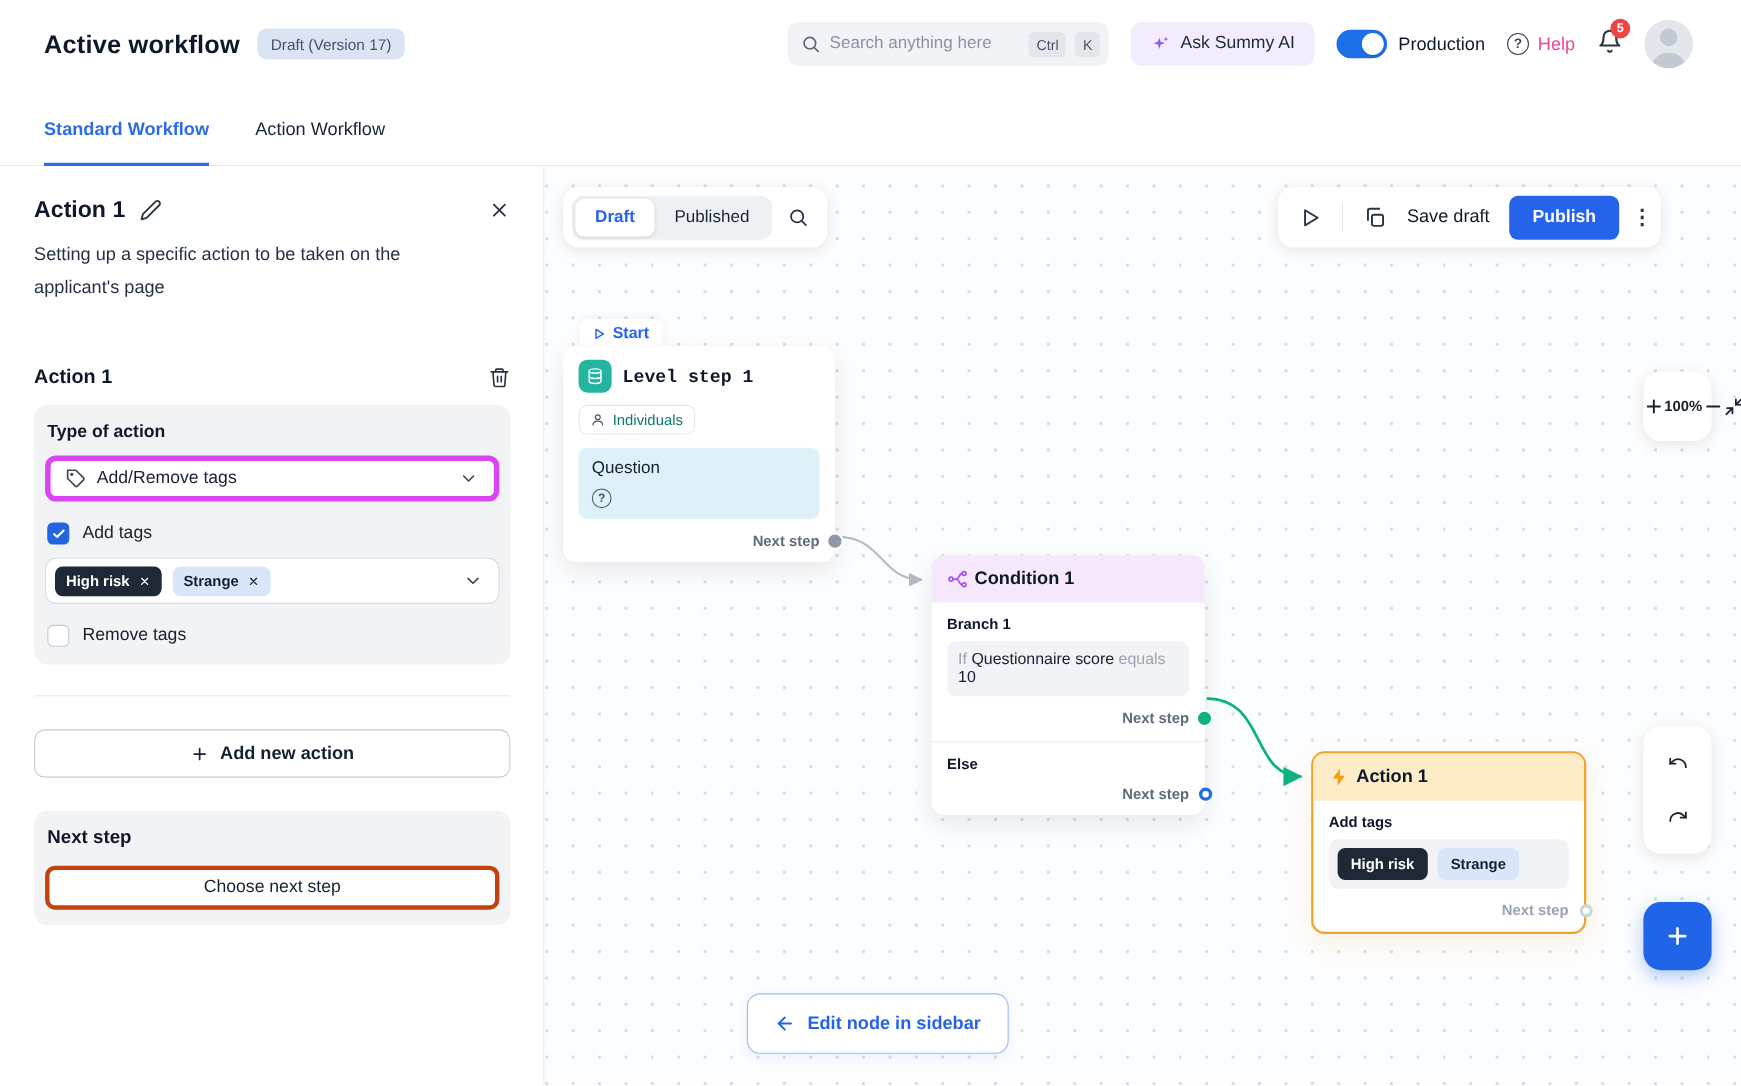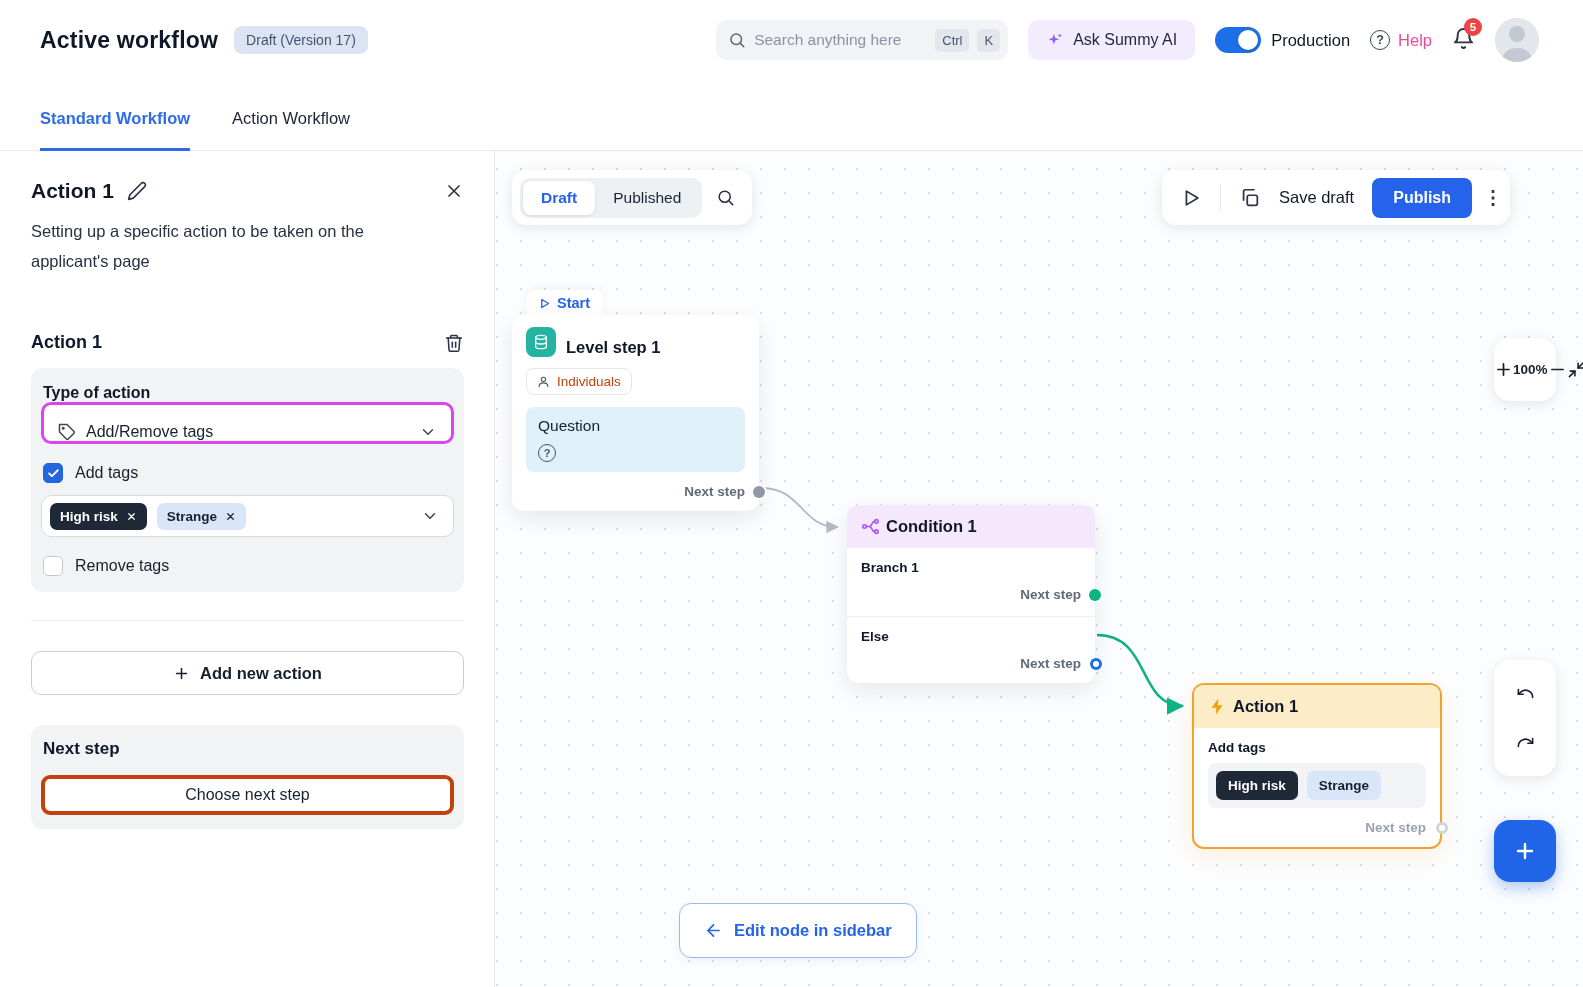--- a/index.html
+++ b/index.html
@@ -47,21 +47,21 @@
   .sb-title-row { display:flex; align-items:center; gap:13px; }
   .sb-title { font-size:21px; font-weight:700; color:#0f172a; }
   .icon-btn { background:none; border:none; cursor:pointer; color:#2b3443; display:flex; align-items:center; padding:0; }
   .icon-btn svg { width:20px; height:20px; }
   .sb-close { margin-left:auto; }
   .sb-desc { margin-top:13px; font-size:16.5px; line-height:30px; color:#273142; max-width:380px; }
   .sb-section-row { margin-top:56px; display:flex; align-items:center; }
   .sb-section-title { font-size:18px; font-weight:700; color:#0f172a; }
   .sb-card { margin-top:15px; background:#f2f3f5; border-radius:12px; padding:16px 10px 16px 10px; }
   .field-label { font-size:16px; font-weight:600; color:#101828; padding-left:2px; }
-  .select-box { height:42px; background:#fff; border:3px solid #d946ef; border-radius:10px; display:flex; align-items:flex-end; gap:10px; padding:0 14px; cursor:pointer; }
+  .select-box { margin-top:12px; height:42px; background:#fff; border:5px solid #d946ef; border-radius:10px; display:flex; align-items:center; gap:10px; padding:0 14px; cursor:pointer; }
   .select-box svg.lead { width:18px; height:18px; color:#3c4656; }
   .select-box .val { font-size:16px; color:#17202e; }
   .select-box .chev { margin-left:auto; width:18px; height:18px; color:#3c4656; }
   .cb-row { margin-top:19px; display:flex; align-items:center; gap:12px; padding-left:2px; }
   .checkbox { width:20px; height:20px; border-radius:5px; border:1.5px solid #c3cad3; background:#fff; display:flex; align-items:center; justify-content:center; cursor:pointer; flex:none; }
   .checkbox.checked { background:#2465e0; border-color:#2465e0; }
   .checkbox svg { width:13px; height:13px; color:#fff; }
   .cb-label { font-size:16px; color:#17202e; }
   .tags-box { margin-top:12px; height:42px; background:#fff; border:1px solid #d8dce1; border-radius:10px; display:flex; align-items:center; gap:10px; padding:0 14px 0 8px; cursor:pointer; }
   .chip { display:inline-flex; align-items:center; gap:8px; border-radius:7px; padding:6px 10px; font-size:13.5px; font-weight:700; }
@@ -96,25 +96,25 @@
   .save-draft { font-size:16.5px; color:#101828; font-weight:500; cursor:pointer; white-space:nowrap; }
   .publish-btn { background:#2563eb; color:#fff; border:none; border-radius:8px; padding:11px 21px; font-size:16px; font-weight:600; font-family:inherit; cursor:pointer; }
   .kebab { width:6px; display:flex; align-items:center; justify-content:center; font-size:19px; color:#2b3443; cursor:pointer; font-weight:700; }
   .kebab::after { content:"\22EE"; }
 
   
   .start-pill { position:absolute; left:32px; top:139px; z-index:2; background:#fff; border-radius:8px 8px 0 0; padding:5px 13px 8px 11px; display:flex; align-items:center; gap:6px; color:#2563eb; font-size:14.5px; font-weight:600; box-shadow:0 -2px 8px rgba(16,24,40,.05); }
   .start-pill svg { width:13px; height:13px; }
   .node { position:absolute; background:#fff; border-radius:12px; box-shadow:0 8px 22px rgba(15,23,42,.09); z-index:2; }
   .node-level { left:17px; top:164px; width:247px; }
-  .node-head-plain { display:flex; align-items:flex-end; gap:10px; padding:12px 14px 0 14px; }
+  .node-head-plain { display:flex; align-items:center; gap:10px; padding:12px 14px 0 14px;font-family:Liberation Mono, monospace; }
   .level-ico { width:30px; height:30px; border-radius:8px; background:#25b3a2; display:flex; align-items:center; justify-content:center; flex:none; }
   .level-ico svg { width:16px; height:16px; color:#fff; }
   .node-title { font-size:16.5px; font-weight:600; color:#0f172a; }
-  .aud-chip { margin:11px 14px 0 14px; display:inline-flex; align-items:center; gap:7px; border:1px solid #e3e7ec; border-radius:8px; padding:5px 10px; font-size:13.5px; color:#c2410c; }
+  .aud-chip { margin:11px 14px 0 14px; display:inline-flex; align-items:center; gap:7px; border:1px solid #e3e7ec; border-radius:8px; padding:5px 10px; font-size:13.5px; color:#0f766e; }
   .aud-chip svg { width:13px; height:13px; color:#49556a; }
   .q-box { margin:12px 14px 0 14px; background:#def1f8; border-radius:8px; padding:10px 12px 10px 12px; }
   .q-box .q-label { font-size:15.5px; color:#17202e; }
   .q-circle { margin-top:9px; width:18px; height:18px; border:1.7px solid #49556a; border-radius:50%; display:flex; align-items:center; justify-content:center; font-size:11px; font-weight:700; color:#49556a; }
   .q-circle::after { content:"?"; }
   .next-row { position:relative; padding:12px 14px 12px 14px; text-align:right; font-size:13.5px; font-weight:700; color:#5f6b7a; }
   .next-row.muted { color:#9aa3b0; }
   .port { position:absolute; right:-6px; top:50%; transform:translateY(-50%); width:12px; height:12px; border-radius:50%; cursor:pointer; }
   .port.gray-filled { background:#8f98a5; box-shadow:0 0 0 2px #fff; }
   .port.green-filled { background:#0fb381; box-shadow:0 0 0 2px #fff; }
@@ -388,20 +388,26 @@
               <circle cx="4.5" cy="12" r="2.2"></circle>
               <circle cx="19.5" cy="5.5" r="2.2"></circle>
               <circle cx="19.5" cy="18.5" r="2.2"></circle>
               <path d="M6.7 12h4.3c2.8 0 2.6-6.5 6.3-6.5"></path>
               <path d="M11 12c2.8 0 2.6 6.5 6.3 6.5"></path>
             </svg>
           <span class="node-title">Condition 1</span>
         </div>
         <div class="cond-body">
           <div class="small-bold">Branch 1</div>
+          <div class="rule-box">
+            <span class="dim">If</span>
+            <span>Questionnaire score</span>
+            <span class="dim">equals</span>
+            <span>10</span>
+          </div>
           <div class="next-row">
             <span>Next step</span>
             <span class="port green-filled"></span>
           </div>
           <div class="cond-divider"></div>
           <div class="small-bold">Else</div>
           <div class="next-row">
             <span>Next step</span>
             <span class="port blue-ring"></span>
           </div>

